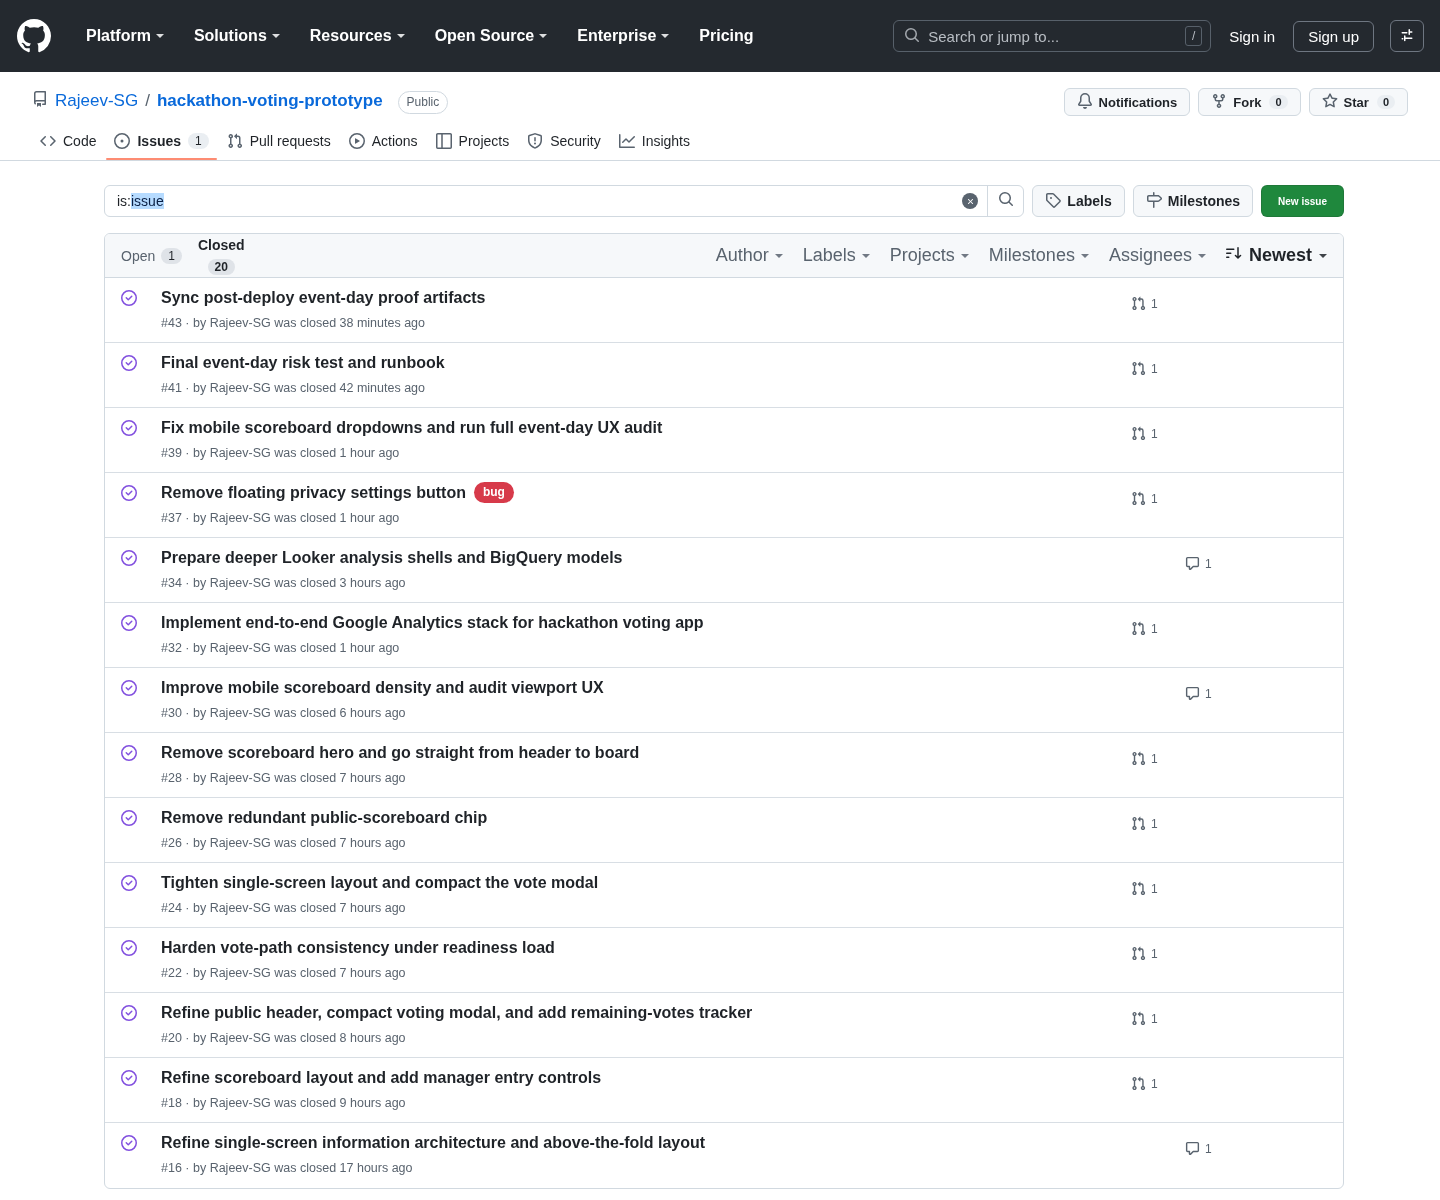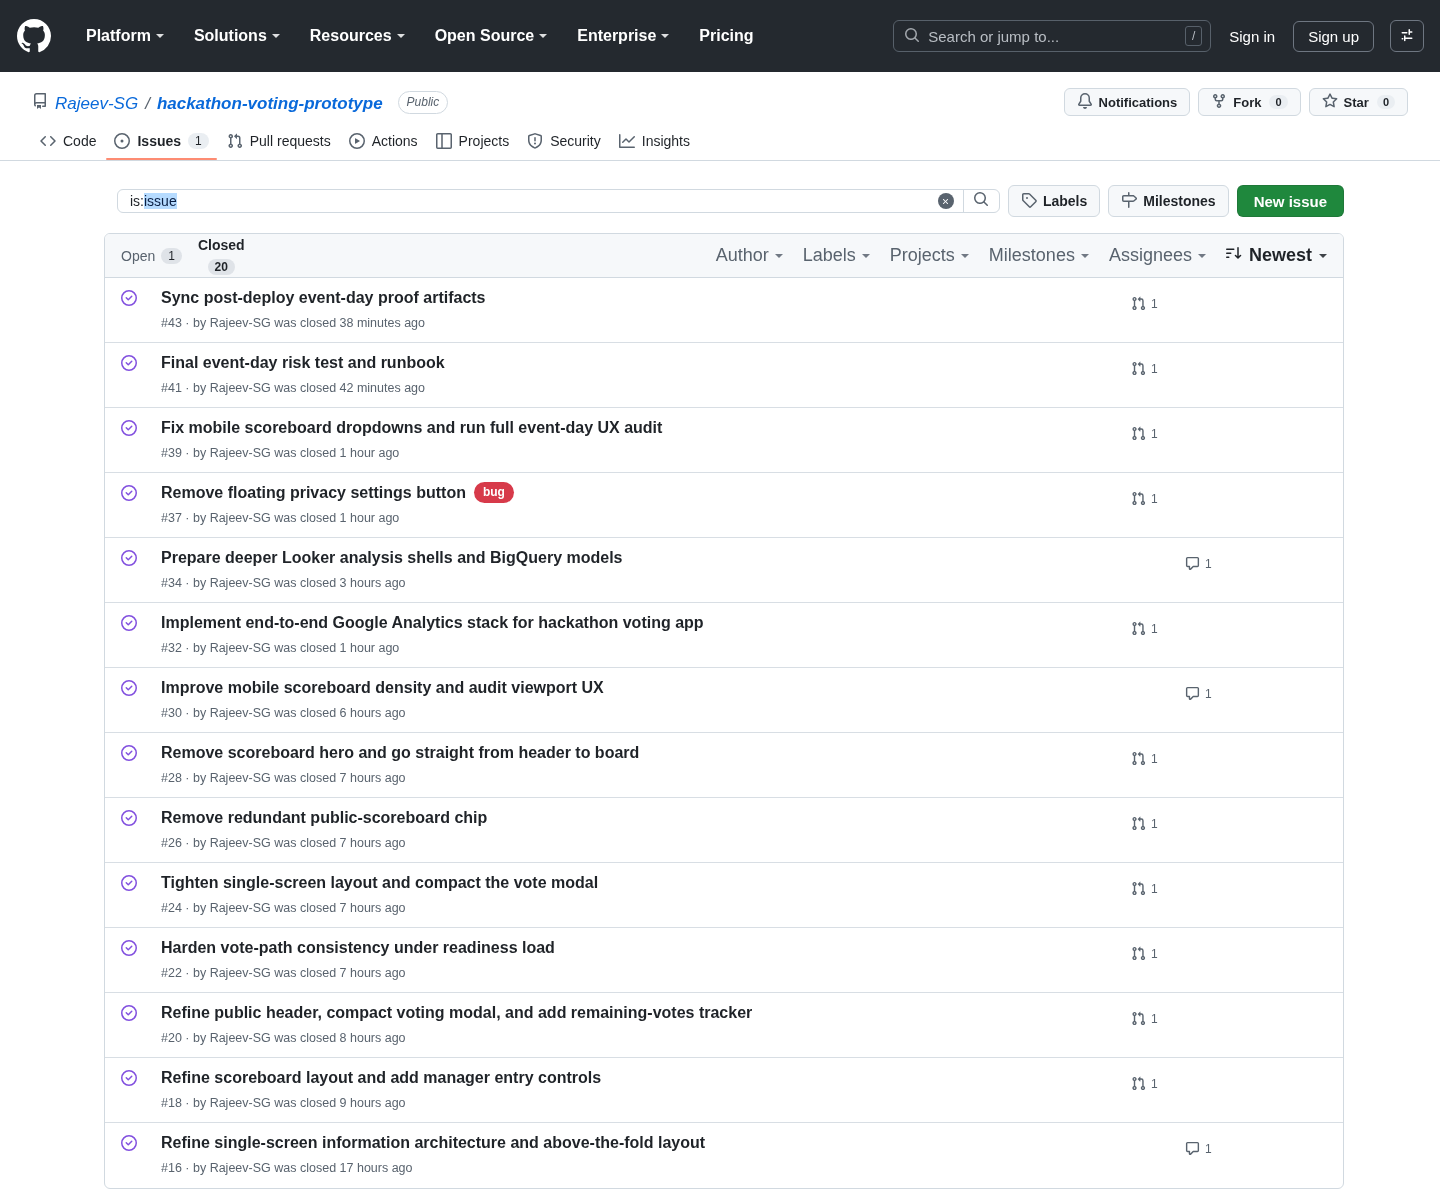--- a/index.html
+++ b/index.html
@@ -66,21 +66,21 @@
     justify-content: center; cursor: pointer;
   }
 
   
   .repo-head {
     background: #ffffff;
     border-bottom: 1px solid #d1d9e0;
     padding: 16px 32px 0 32px;
   }
   .repo-title-row { display: flex; align-items: center; }
-  .repo-title { display: flex; align-items: flex-end; gap: 7px; font-size: 17px; font-style: italic; }
+  .repo-title { display: flex; align-items: flex-start; gap: 7px; font-size: 17px; }
   .repo-icon { flex: none; color: #59636e; }
   .repo-owner { color: #0969da; cursor: pointer; }
   .repo-slash { color: #59636e; }
   .repo-name { color: #0969da; font-weight: bold; cursor: pointer; }
   .visibility {
     margin-left: 8px; font-size: 12px; color: #59636e;
     border: 1px solid #d1d9e0; border-radius: 2em; padding: 1px 8px 2px;
     line-height: 18px;
   }
 
@@ -113,24 +113,23 @@
     background: #eaeef2; border-radius: 2em; font-size: 12px;
     padding: 1px 7px; font-weight: normal; color: #1f2328;
   }
   .tab-ico { color: #59636e; flex: none; display: flex; }
 
   
   .main { padding: 24px 96px 0 104px; }
 
   .search-row { display: flex; align-items: center; gap: 8px; }
   .issues-search {
-    flex: 1; height: 24px; display: flex; align-items: stretch;
+    flex: 1; height: 32px; display: flex; align-items: stretch;
     border: 1px solid #d1d9e0; border-radius: 6px; background: #ffffff;
     overflow: hidden;
-    margin-left: 13px;
   }
   .issues-search .qtext {
     flex: 1; display: flex; align-items: center; padding: 0 12px;
     font-size: 14px; color: #1f2328; cursor: text;
   }
   .qtext .sel { background: #b6dbff; color: #0a1f44; }
   .clear-btn {
     width: 34px; display: flex; align-items: center; justify-content: center;
     cursor: pointer;
   }
@@ -138,21 +137,21 @@
     width: 16px; height: 16px; border-radius: 50%; background: #59636e;
     display: flex; align-items: center; justify-content: center;
     color: #ffffff; font-size: 11px; line-height: 1;
   }
   .search-go {
     width: 36px; display: flex; align-items: center; justify-content: center;
     border-left: 1px solid #d1d9e0; cursor: pointer; color: #59636e;
   }
   .btn-new {
     background: #1f883d; border: 1px solid rgba(31,35,40,.15); color: #ffffff;
-    font-size: 15px; font-weight: bold; border-radius: 6px;
+    font-size: 10px; font-weight: bold; border-radius: 6px;
     padding: 0 16px; height: 32px; display: inline-flex; align-items: center;
     cursor: pointer;
   }
   .btn-filter {
     height: 32px; font-size: 14px; padding: 0 12px;
   }
 
   
   .issues-box {
     margin-top: 16px; border: 1px solid #d1d9e0; border-radius: 6px;

